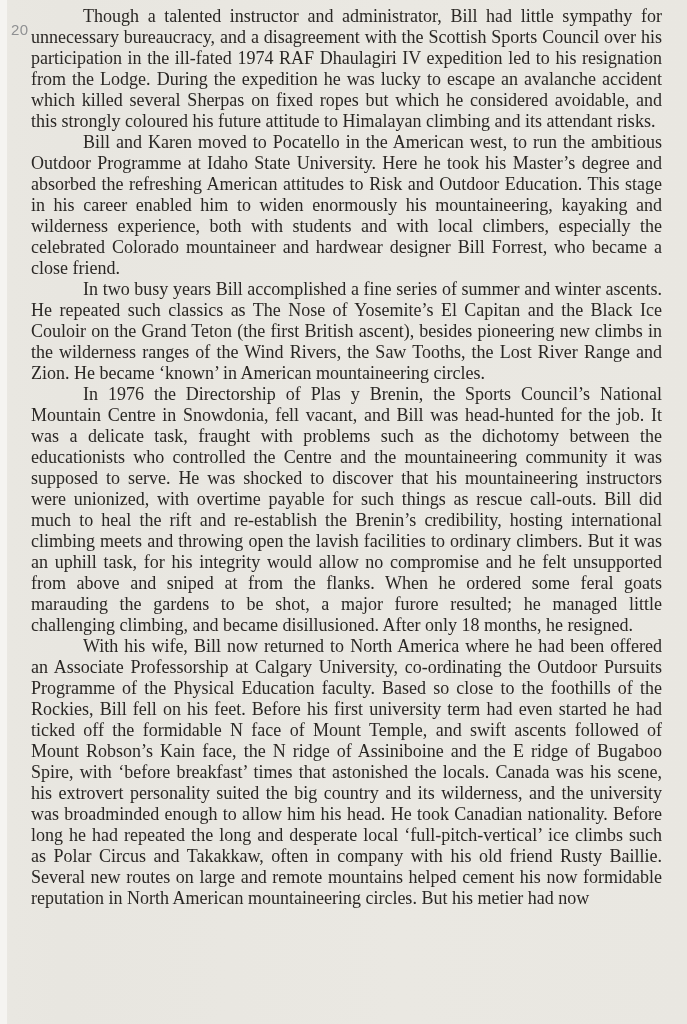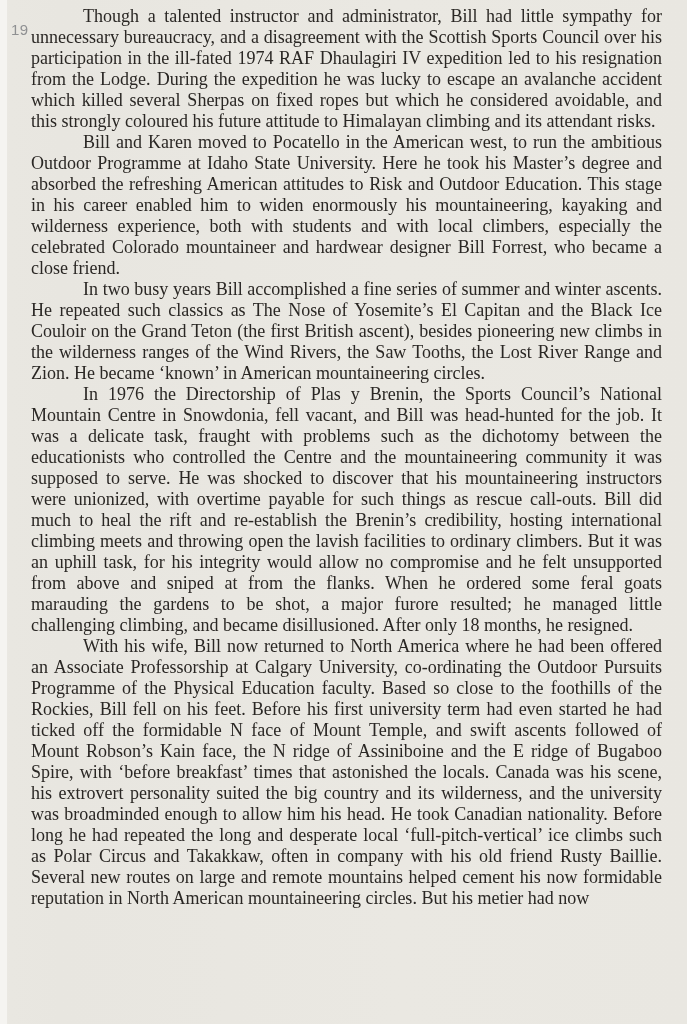--- a/index.html
+++ b/index.html
@@ -47,21 +47,21 @@
     padding: 0;
     text-indent: 52px;
     text-align: justify;
   }
 </style>
 </head>
 <body>
 
 <div class="scan-page">
   <div class="scan-edge"></div>
-  <div class="page-number">19</div>
+  <div class="page-number">20</div>
   <div class="text-block">
     <p>Though a talented instructor and administrator, Bill had little sympathy for unnecessary bureaucracy, and a disagreement with the Scottish Sports Council over his participation in the ill-fated 1974 RAF Dhaulagiri IV expedition led to his resignation from the Lodge. During the expedition he was lucky to escape an avalanche accident which killed several Sherpas on fixed ropes but which he considered avoidable, and this strongly coloured his future attitude to Himalayan climbing and its attendant risks.</p>
     <p>Bill and Karen moved to Pocatello in the American west, to run the ambitious Outdoor Programme at Idaho State University. Here he took his Master’s degree and absorbed the refreshing American attitudes to Risk and Outdoor Education. This stage in his career enabled him to widen enormously his mountaineering, kayaking and wilderness experience, both with students and with local climbers, especially the celebrated Colorado mountaineer and hardwear designer Bill Forrest, who became a close friend.</p>
     <p>In two busy years Bill accomplished a fine series of summer and winter ascents. He repeated such classics as The Nose of Yosemite’s El Capitan and the Black Ice Couloir on the Grand Teton (the first British ascent), besides pioneering new climbs in the wilderness ranges of the Wind Rivers, the Saw Tooths, the Lost River Range and Zion. He became ‘known’ in American mountaineering circles.</p>
     <p>In 1976 the Directorship of Plas y Brenin, the Sports Council’s National Mountain Centre in Snowdonia, fell vacant, and Bill was head-hunted for the job. It was a delicate task, fraught with problems such as the dichotomy between the educationists who controlled the Centre and the mountaineering community it was supposed to serve. He was shocked to discover that his mountaineering instructors were unionized, with overtime payable for such things as rescue call-outs. Bill did much to heal the rift and re-establish the Brenin’s credibility, hosting international climbing meets and throwing open the lavish facilities to ordinary climbers. But it was an uphill task, for his integrity would allow no compromise and he felt unsupported from above and sniped at from the flanks. When he ordered some feral goats marauding the gardens to be shot, a major furore resulted; he managed little challenging climbing, and became disillusioned. After only 18 months, he resigned.</p>
     <p>With his wife, Bill now returned to North America where he had been offered an Associate Professorship at Calgary University, co-ordinating the Outdoor Pursuits Programme of the Physical Education faculty. Based so close to the foothills of the Rockies, Bill fell on his feet. Before his first university term had even started he had ticked off the formidable N face of Mount Temple, and swift ascents followed of Mount Robson’s Kain face, the N ridge of Assiniboine and the E ridge of Bugaboo Spire, with ‘before breakfast’ times that astonished the locals. Canada was his scene, his extrovert personality suited the big country and its wilderness, and the university was broadminded enough to allow him his head. He took Canadian nationality. Before long he had repeated the long and desperate local ‘full-pitch-vertical’ ice climbs such as Polar Circus and Takakkaw, often in company with his old friend Rusty Baillie. Several new routes on large and remote mountains helped cement his now formidable reputation in North American mountaineering circles. But his metier had now</p>
   </div>
 </div>
 
 </body></html>

